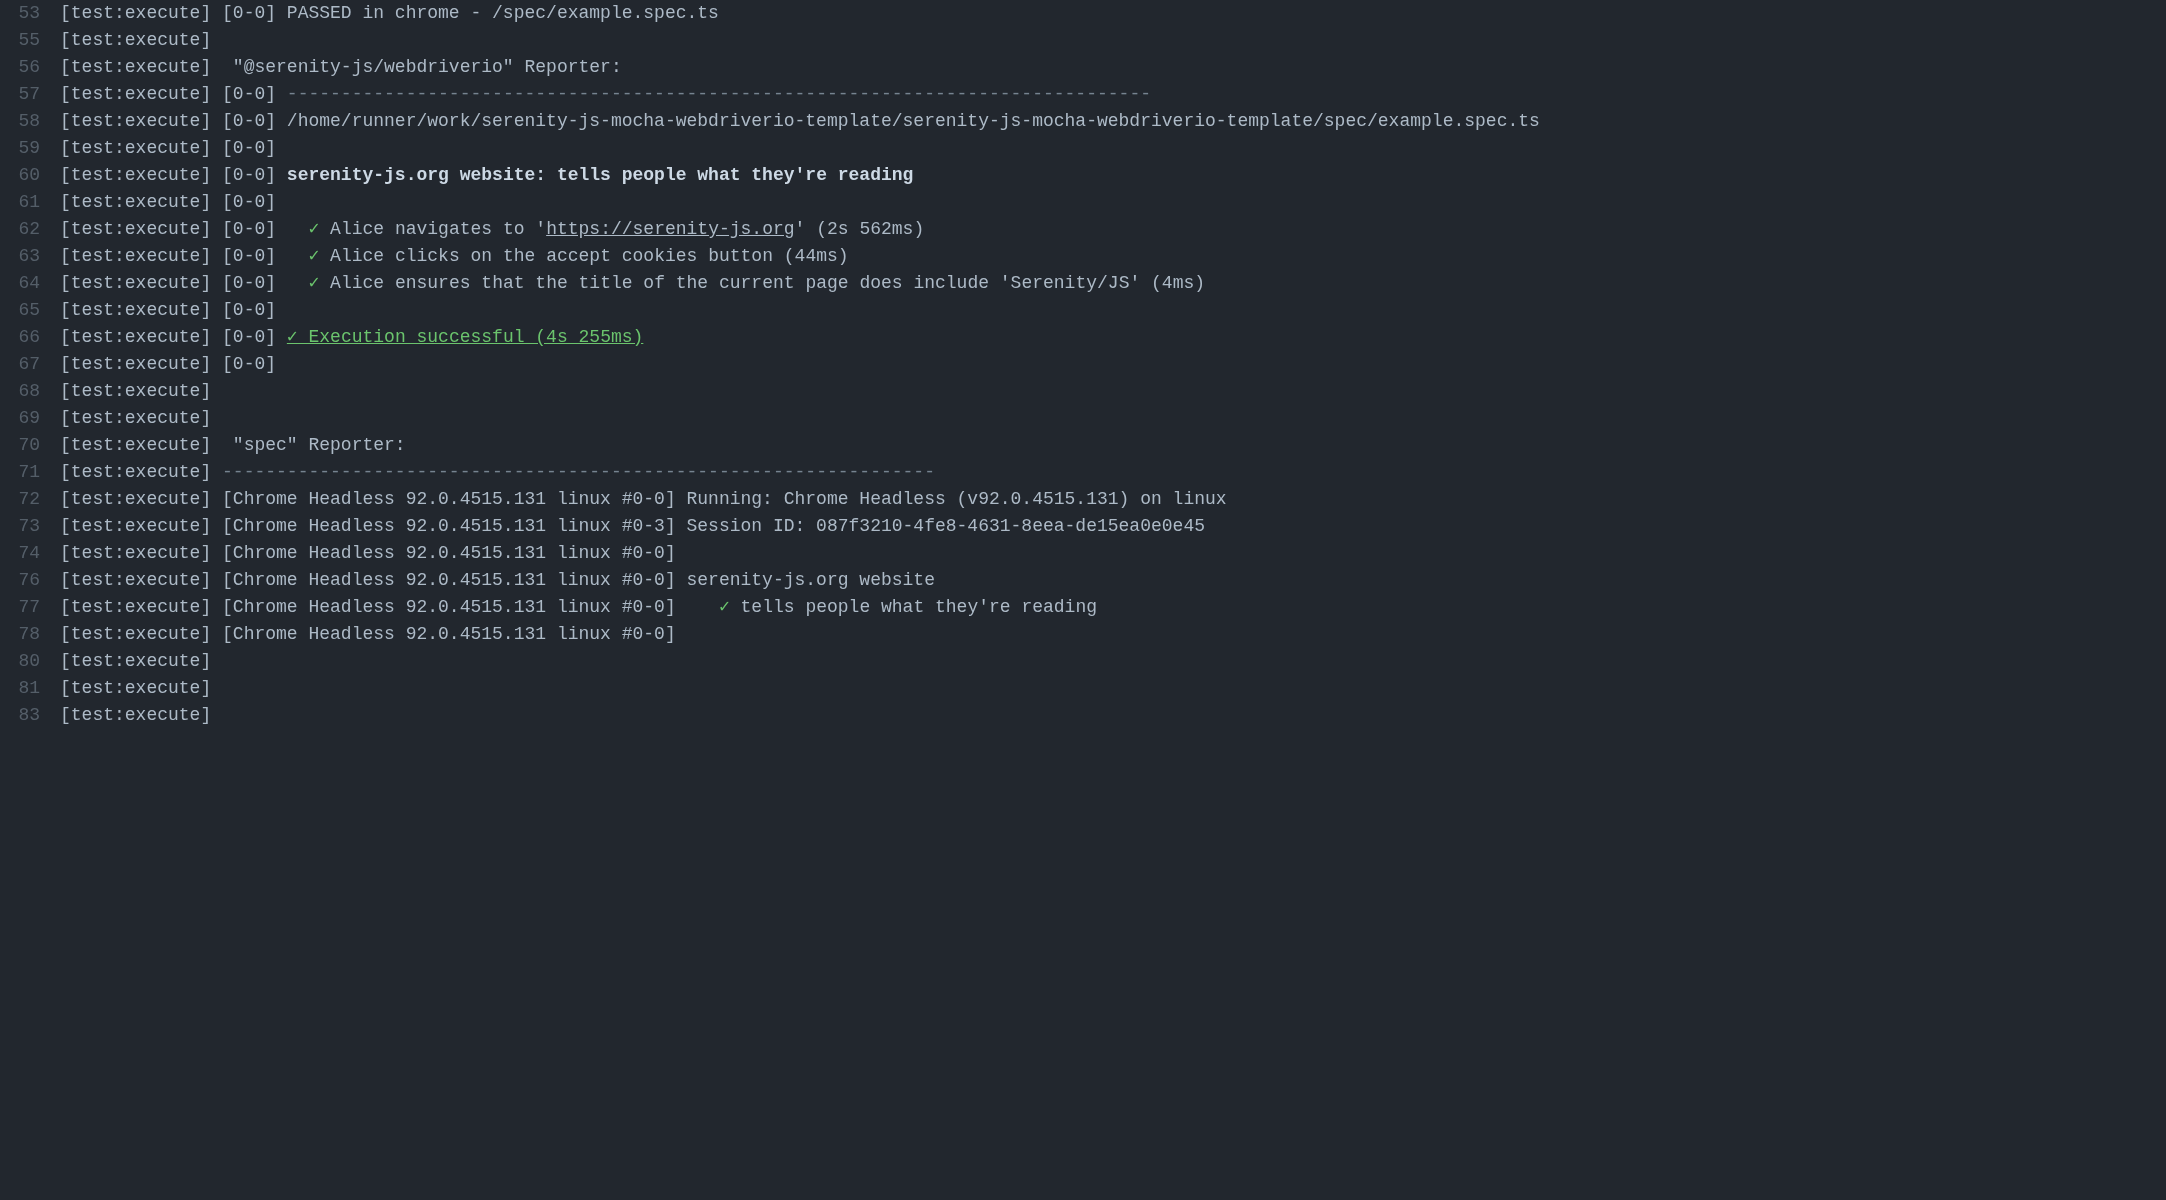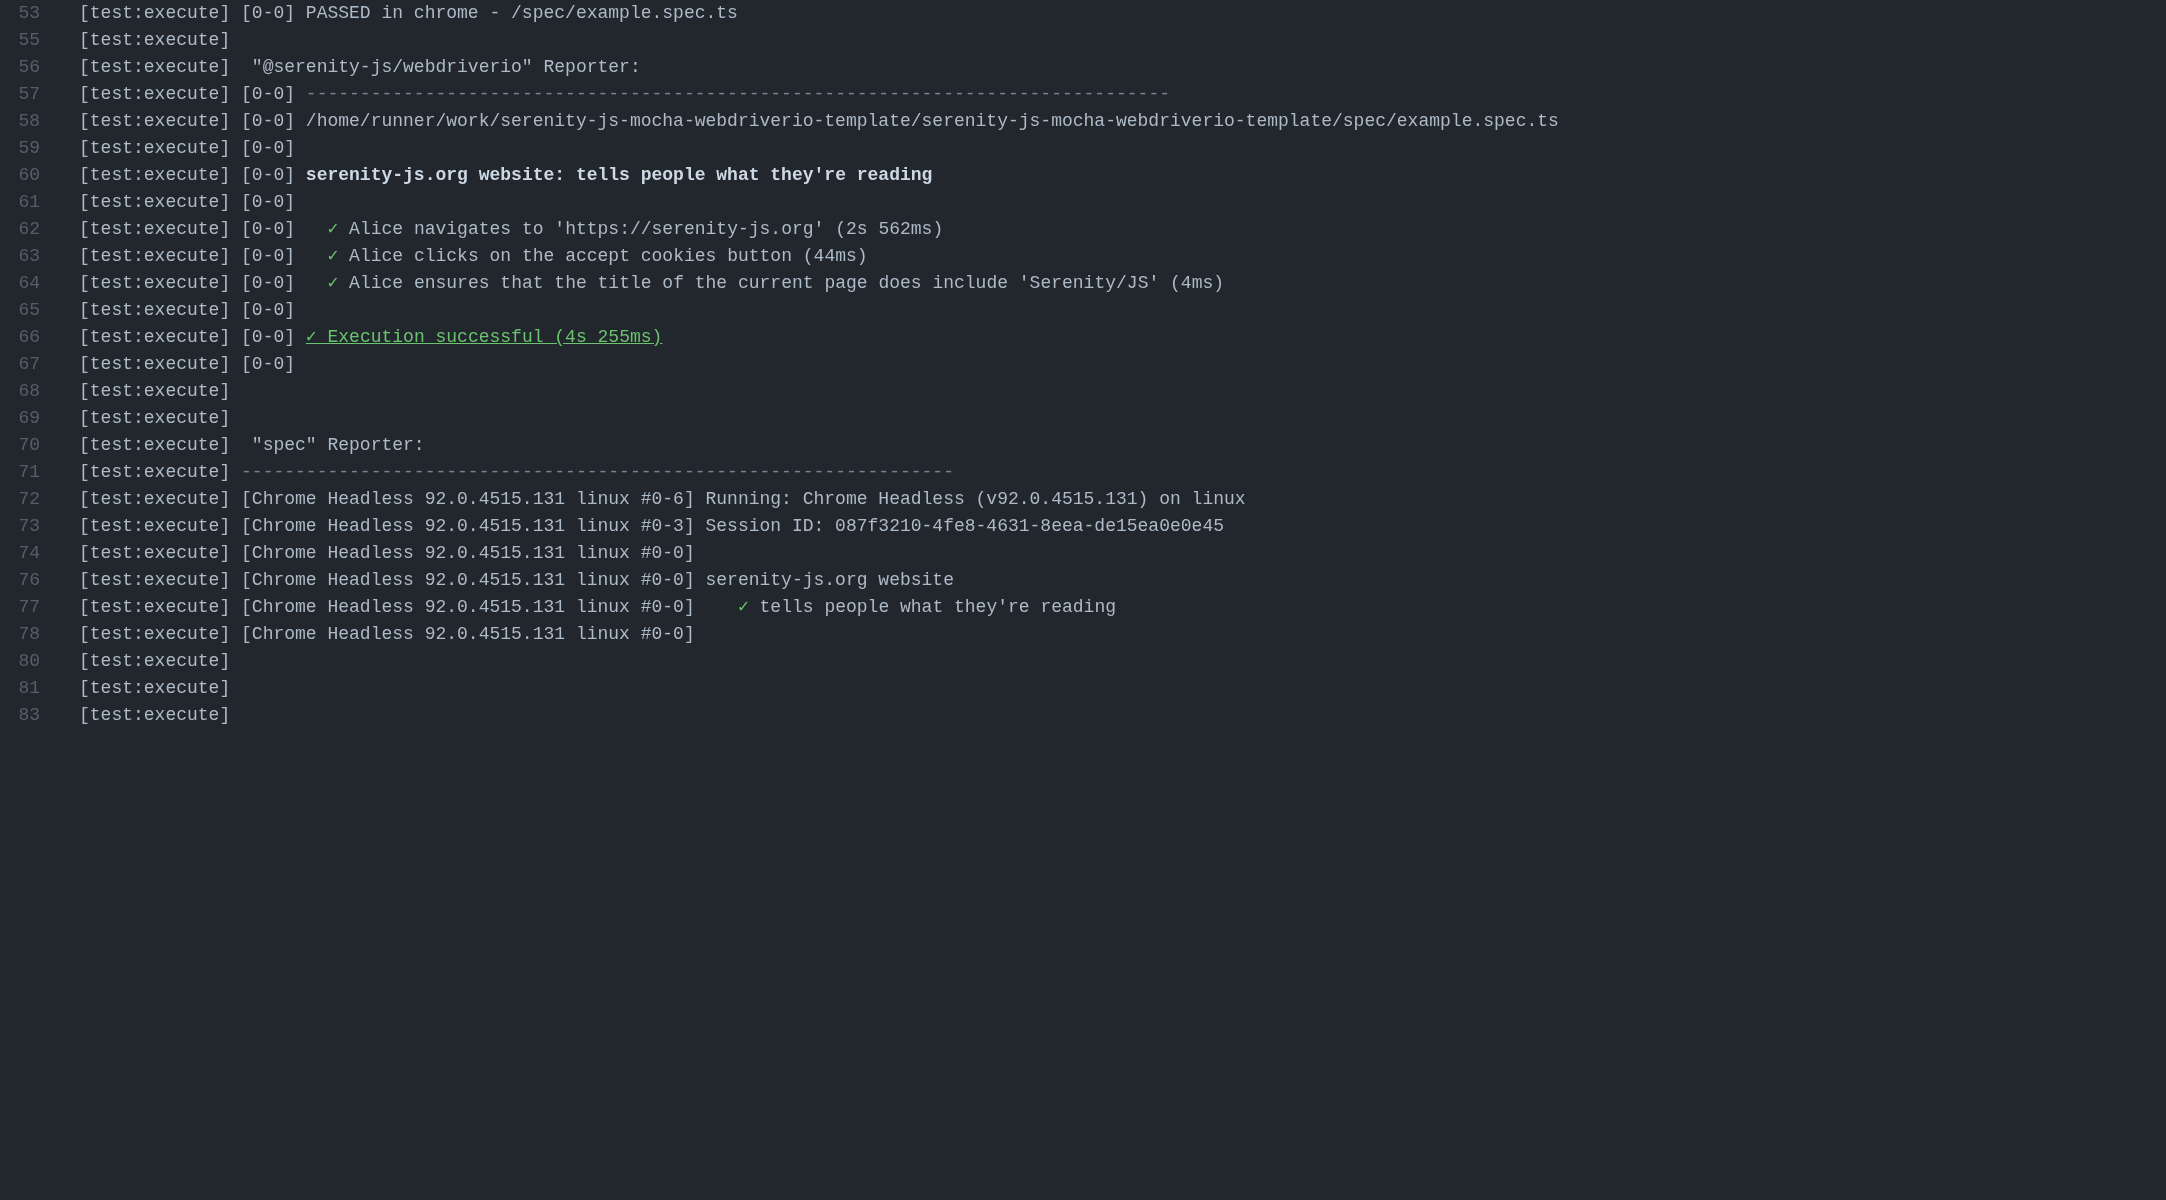--- a/index.html
+++ b/index.html
@@ -10,39 +10,38 @@
     font-size: 18px;
     line-height: 1.5;
     overflow-x: auto;
   }
   .log-container {
     padding: 0;
   }
   .log-line {
     display: flex;
     white-space: pre;
-    gap: 19px;
   }
   .line-number {
     color: #768390;
     opacity: 0.6;
     width: 60px;
     text-align: right;
     padding-right: 20px;
     user-select: none;
     flex-shrink: 0;
   }
   .line-content {
     flex: 1;
   }
   .bold { color: #cdd9e5; font-weight: 600; text-align: center; }
   .check { color: #6bc46d; }
   .success { color: #6bc46d; text-decoration: underline; }
   .dim { color: #768390; }
-  .underline { }
+  .underline { text-decoration: underline; }
 </style>
 </head>
 <body>
 
 <div class="log-container" id="log-root">
     <div class="log-line"><span class="line-number">53</span><span class="line-content"><span>[test:execute] [0-0] PASSED in chrome - /spec/example.spec.ts</span></span></div>
     <div class="log-line"><span class="line-number">55</span><span class="line-content"><span>[test:execute]</span></span></div>
     <div class="log-line"><span class="line-number">56</span><span class="line-content"><span>[test:execute]  "@serenity-js/webdriverio" Reporter:</span></span></div>
     <div class="log-line"><span class="line-number">57</span><span class="line-content"><span>[test:execute] [0-0] </span><span class="dim">--------------------------------------------------------------------------------</span></span></div>
     <div class="log-line"><span class="line-number">58</span><span class="line-content"><span>[test:execute] [0-0] /home/runner/work/serenity-js-mocha-webdriverio-template/serenity-js-mocha-webdriverio-template/spec/example.spec.ts</span></span></div>
@@ -52,21 +51,21 @@
     <div class="log-line"><span class="line-number">62</span><span class="line-content"><span>[test:execute] [0-0]   </span><span class="check">✓</span><span> Alice navigates to '</span><span class="underline">https://serenity-js.org</span><span>' (2s 562ms)</span></span></div>
     <div class="log-line"><span class="line-number">63</span><span class="line-content"><span>[test:execute] [0-0]   </span><span class="check">✓</span><span> Alice clicks on the accept cookies button (44ms)</span></span></div>
     <div class="log-line"><span class="line-number">64</span><span class="line-content"><span>[test:execute] [0-0]   </span><span class="check">✓</span><span> Alice ensures that the title of the current page does include 'Serenity/JS' (4ms)</span></span></div>
     <div class="log-line"><span class="line-number">65</span><span class="line-content"><span>[test:execute] [0-0]</span></span></div>
     <div class="log-line"><span class="line-number">66</span><span class="line-content"><span>[test:execute] [0-0] </span><span class="success">✓ Execution successful (4s 255ms)</span></span></div>
     <div class="log-line"><span class="line-number">67</span><span class="line-content"><span>[test:execute] [0-0]</span></span></div>
     <div class="log-line"><span class="line-number">68</span><span class="line-content"><span>[test:execute]</span></span></div>
     <div class="log-line"><span class="line-number">69</span><span class="line-content"><span>[test:execute]</span></span></div>
     <div class="log-line"><span class="line-number">70</span><span class="line-content"><span>[test:execute]  "spec" Reporter:</span></span></div>
     <div class="log-line"><span class="line-number">71</span><span class="line-content"><span>[test:execute] </span><span class="dim">------------------------------------------------------------------</span></span></div>
-    <div class="log-line"><span class="line-number">72</span><span class="line-content"><span>[test:execute] [Chrome Headless 92.0.4515.131 linux #0-6] Running: Chrome Headless (v92.0.4515.131) on linux</span></span></div>
+    <div class="log-line"><span class="line-number">72</span><span class="line-content"><span>[test:execute] [Chrome Headless 92.0.4515.131 linux #0-0] Running: Chrome Headless (v92.0.4515.131) on linux</span></span></div>
     <div class="log-line"><span class="line-number">73</span><span class="line-content"><span>[test:execute] [Chrome Headless 92.0.4515.131 linux #0-3] Session ID: 087f3210-4fe8-4631-8eea-de15ea0e0e45</span></span></div>
     <div class="log-line"><span class="line-number">74</span><span class="line-content"><span>[test:execute] [Chrome Headless 92.0.4515.131 linux #0-0]</span></span></div>
     <div class="log-line"><span class="line-number">76</span><span class="line-content"><span>[test:execute] [Chrome Headless 92.0.4515.131 linux #0-0] serenity-js.org website</span></span></div>
     <div class="log-line"><span class="line-number">77</span><span class="line-content"><span>[test:execute] [Chrome Headless 92.0.4515.131 linux #0-0]    </span><span class="check">✓</span><span> tells people what they're reading</span></span></div>
     <div class="log-line"><span class="line-number">78</span><span class="line-content"><span>[test:execute] [Chrome Headless 92.0.4515.131 linux #0-0]</span></span></div>
     <div class="log-line"><span class="line-number">80</span><span class="line-content"><span>[test:execute]</span></span></div>
     <div class="log-line"><span class="line-number">81</span><span class="line-content"><span>[test:execute]</span></span></div>
     <div class="log-line"><span class="line-number">83</span><span class="line-content"><span>[test:execute]</span></span></div>
   </div>
 

